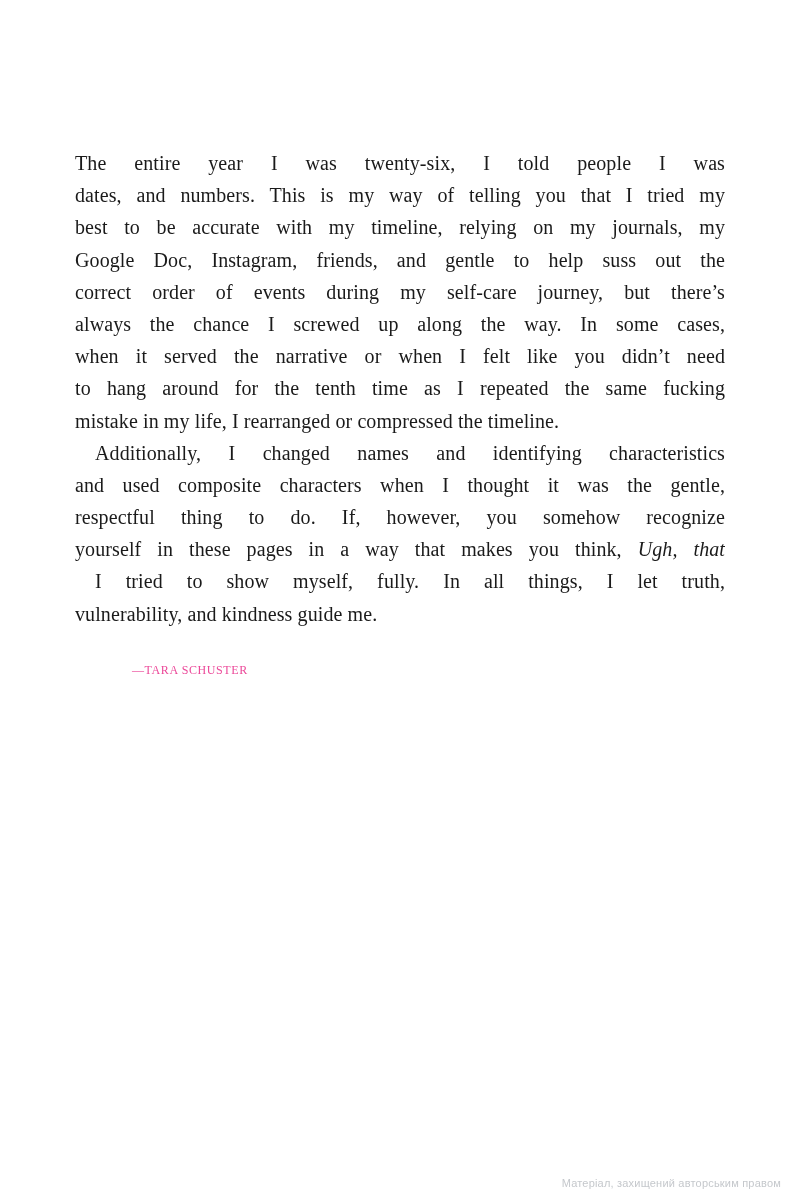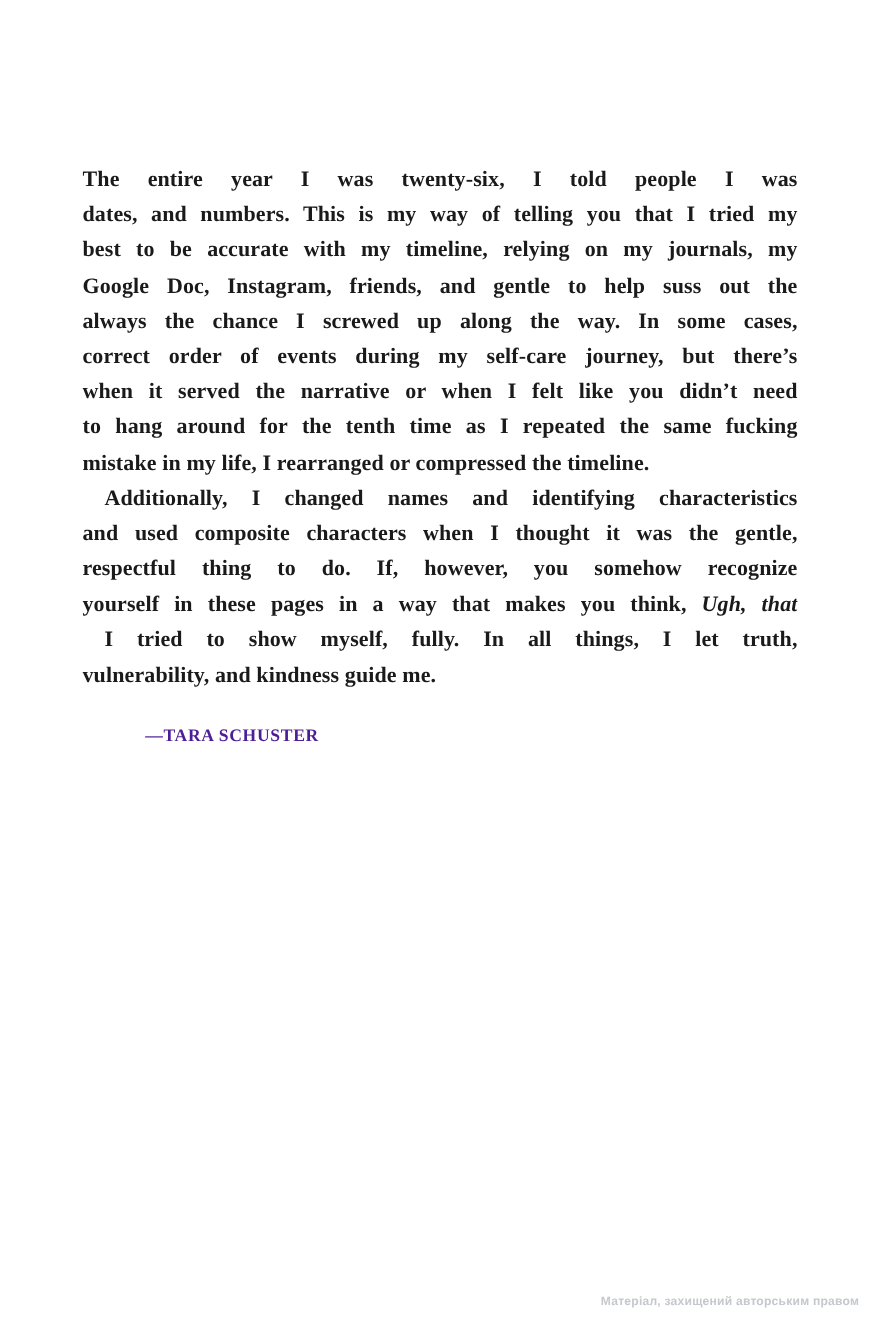--- a/index.html
+++ b/index.html
@@ -10,21 +10,20 @@
     background: #ffffff;
     overflow: hidden;
   }
   .book-page {
     position: relative;
     width: 788px;
     height: 1200px;
     background: #ffffff;
     font-family: "Liberation Serif", "DejaVu Serif", serif;
     color: #1a1a1a;
-    font-weight: bold;
   }
   .text-block {
     position: absolute;
     left: 75px;
     top: 147px;
     width: 650px;
   }
   .paragraph {
     margin: 0;
     padding: 0;
@@ -45,24 +44,24 @@
   }
   .bookline.indent {
     text-indent: 20px;
   }
   .bookline .it {
     font-style: italic;
   }
   .attribution {
     margin-top: 30px;
     padding-left: 57px;
-    font-size: 16px;
+    font-size: 12px;
     line-height: 20px;
     letter-spacing: 0.6px;
-    color: #4c1d95;
+    color: #ec4899;
   }
   .watermark {
     position: absolute;
     right: 7px;
     bottom: 11px;
     font-family: "Liberation Sans", "DejaVu Sans", sans-serif;
     font-size: 11px;
     color: #c5c8cc;
     letter-spacing: 0.2px;
   }
@@ -72,22 +71,22 @@
 
 <div class="book-page">
 
   <div class="text-block">
     <div id="paragraphs-root">
         <div class="paragraph">
           <div class="bookline"><span>The entire year I was twenty-six, I told people I was</span></div>
           <div class="bookline"><span>dates, and numbers. This is my way of telling you that I tried my</span></div>
           <div class="bookline"><span>best to be accurate with my timeline, relying on my journals, my</span></div>
           <div class="bookline"><span>Google Doc, Instagram, friends, and gentle to help suss out the</span></div>
+          <div class="bookline"><span>correct order of events during my self-care journey, but there’s</span></div>
           <div class="bookline"><span>always the chance I screwed up along the way. In some cases,</span></div>
-          <div class="bookline"><span>correct order of events during my self-care journey, but there’s</span></div>
           <div class="bookline"><span>when it served the narrative or when I felt like you didn’t need</span></div>
           <div class="bookline"><span>to hang around for the tenth time as I repeated the same fucking</span></div>
           <div class="bookline lastline"><span>mistake in my life, I rearranged or compressed the timeline.</span></div>
         </div>
         <div class="paragraph">
           <div class="bookline indent"><span>Additionally, I changed names and identifying characteristics</span></div>
           <div class="bookline"><span>and used composite characters when I thought it was the gentle,</span></div>
           <div class="bookline"><span>respectful thing to do. If, however, you somehow recognize</span></div>
           <div class="bookline"><span>yourself in these pages in a way that makes you think, </span><span class="it">Ugh, that</span></div>
         </div>

